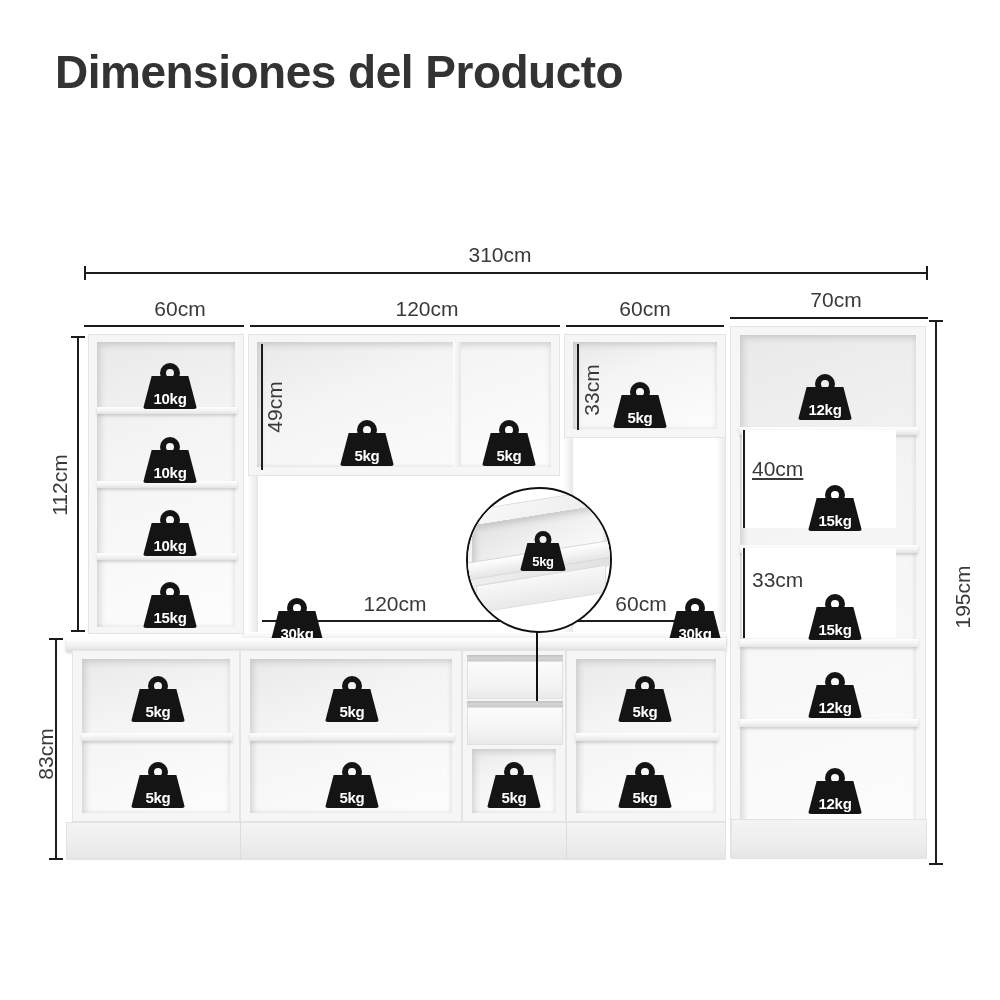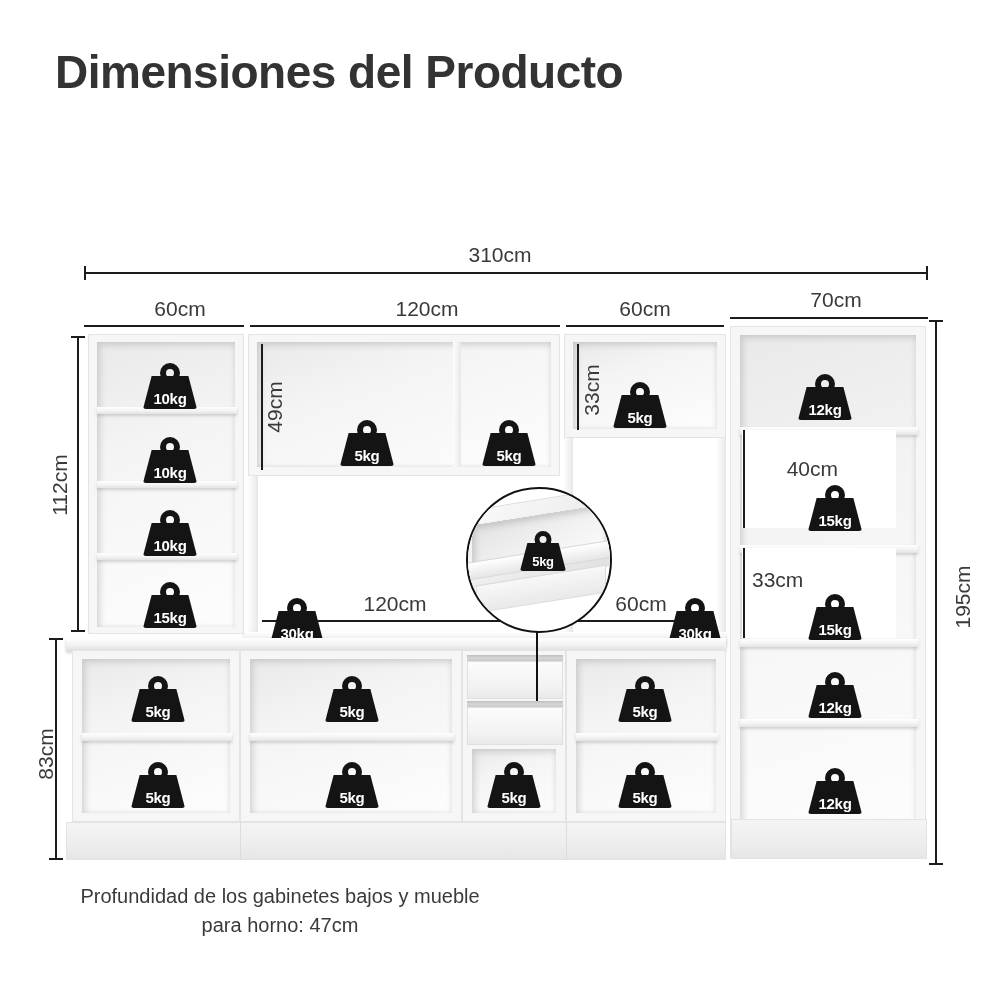--- a/index.html
+++ b/index.html
@@ -243,21 +243,21 @@
   <div class="abs" style="left:742px;top:430px;width:154px;height:98px;background:#ffffff;"></div>
   <div class="abs" style="left:742px;top:548px;width:154px;height:90px;background:#ffffff;"></div>
 
   <div class="weight" style="left:798px;top:374px;">
     <div class="ring"></div>
       <div class="body"></div>
     <div class="txt">12kg</div>
   </div>
 
   <div class="abs dimline-v" style="left:743px;top:430px;height:98px;"></div>
-  <div class="abs dimlabel" style="left:752px;top:457px;width:86px;text-align:right;">40cm</div>
+  <div class="abs dimlabel" style="left:752px;top:457px;width:86px;text-align:left;text-decoration:underline;">40cm</div>
   <div class="weight" style="left:808px;top:485px;">
     <div class="ring"></div>
       <div class="body"></div>
     <div class="txt">15kg</div>
   </div>
 
   <div class="abs dimline-v" style="left:743px;top:548px;height:90px;"></div>
   <div class="abs dimlabel" style="left:752px;top:568px;width:86px;text-align:left;">33cm</div>
   <div class="weight" style="left:808px;top:594px;">
     <div class="ring"></div>
@@ -377,15 +377,14 @@
     <div class="abs" style="left:8px;top:86px;width:128px;height:26px;
         background:linear-gradient(180deg,#f8f8f8 0%,#e9e9e9 100%);
         transform:skewY(-9deg);border:1px solid #dadada;"></div>
     <div class="weight small" style="left:52px;top:42px;">
       <div class="ring"></div>
         <div class="body"></div>
       <div class="txt">5kg</div>
     </div>
   </div>
 
-  <div class="caption" style="left:60px;top:882px;width:440px;">Profundidad de los gabinetes bajos y mueble para horno: 47cm</div>
 
 </div>
 
 </body></html>

